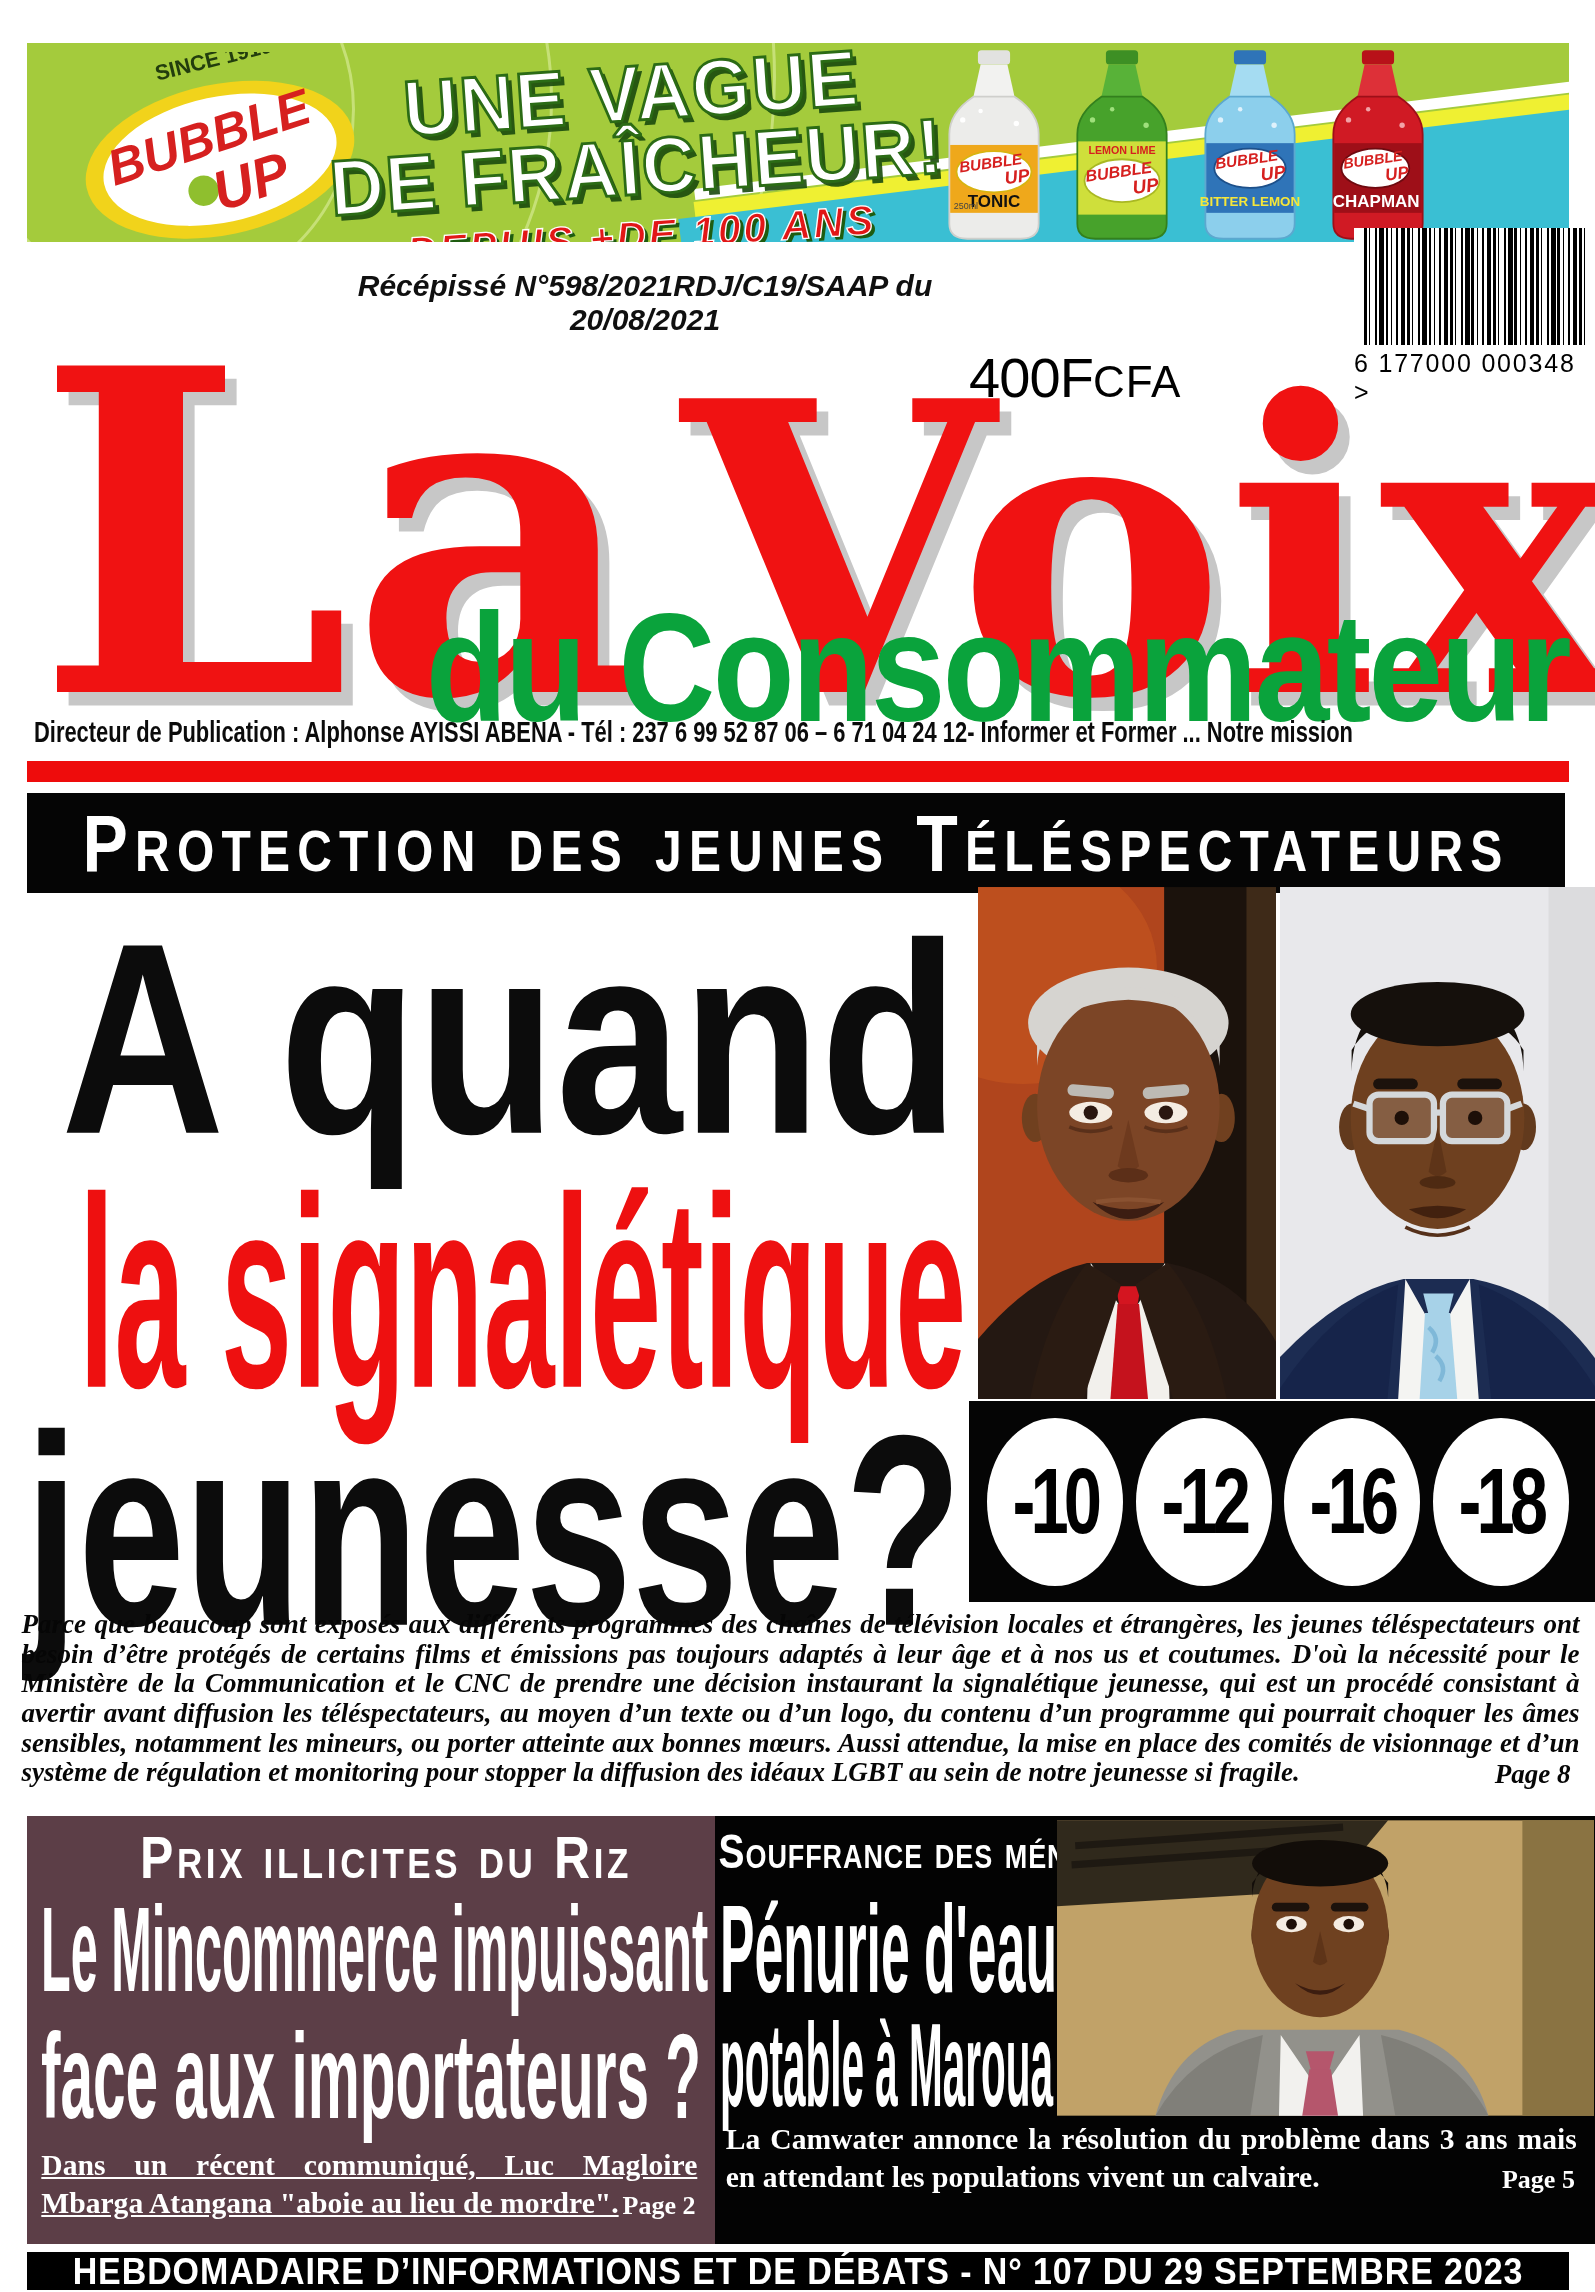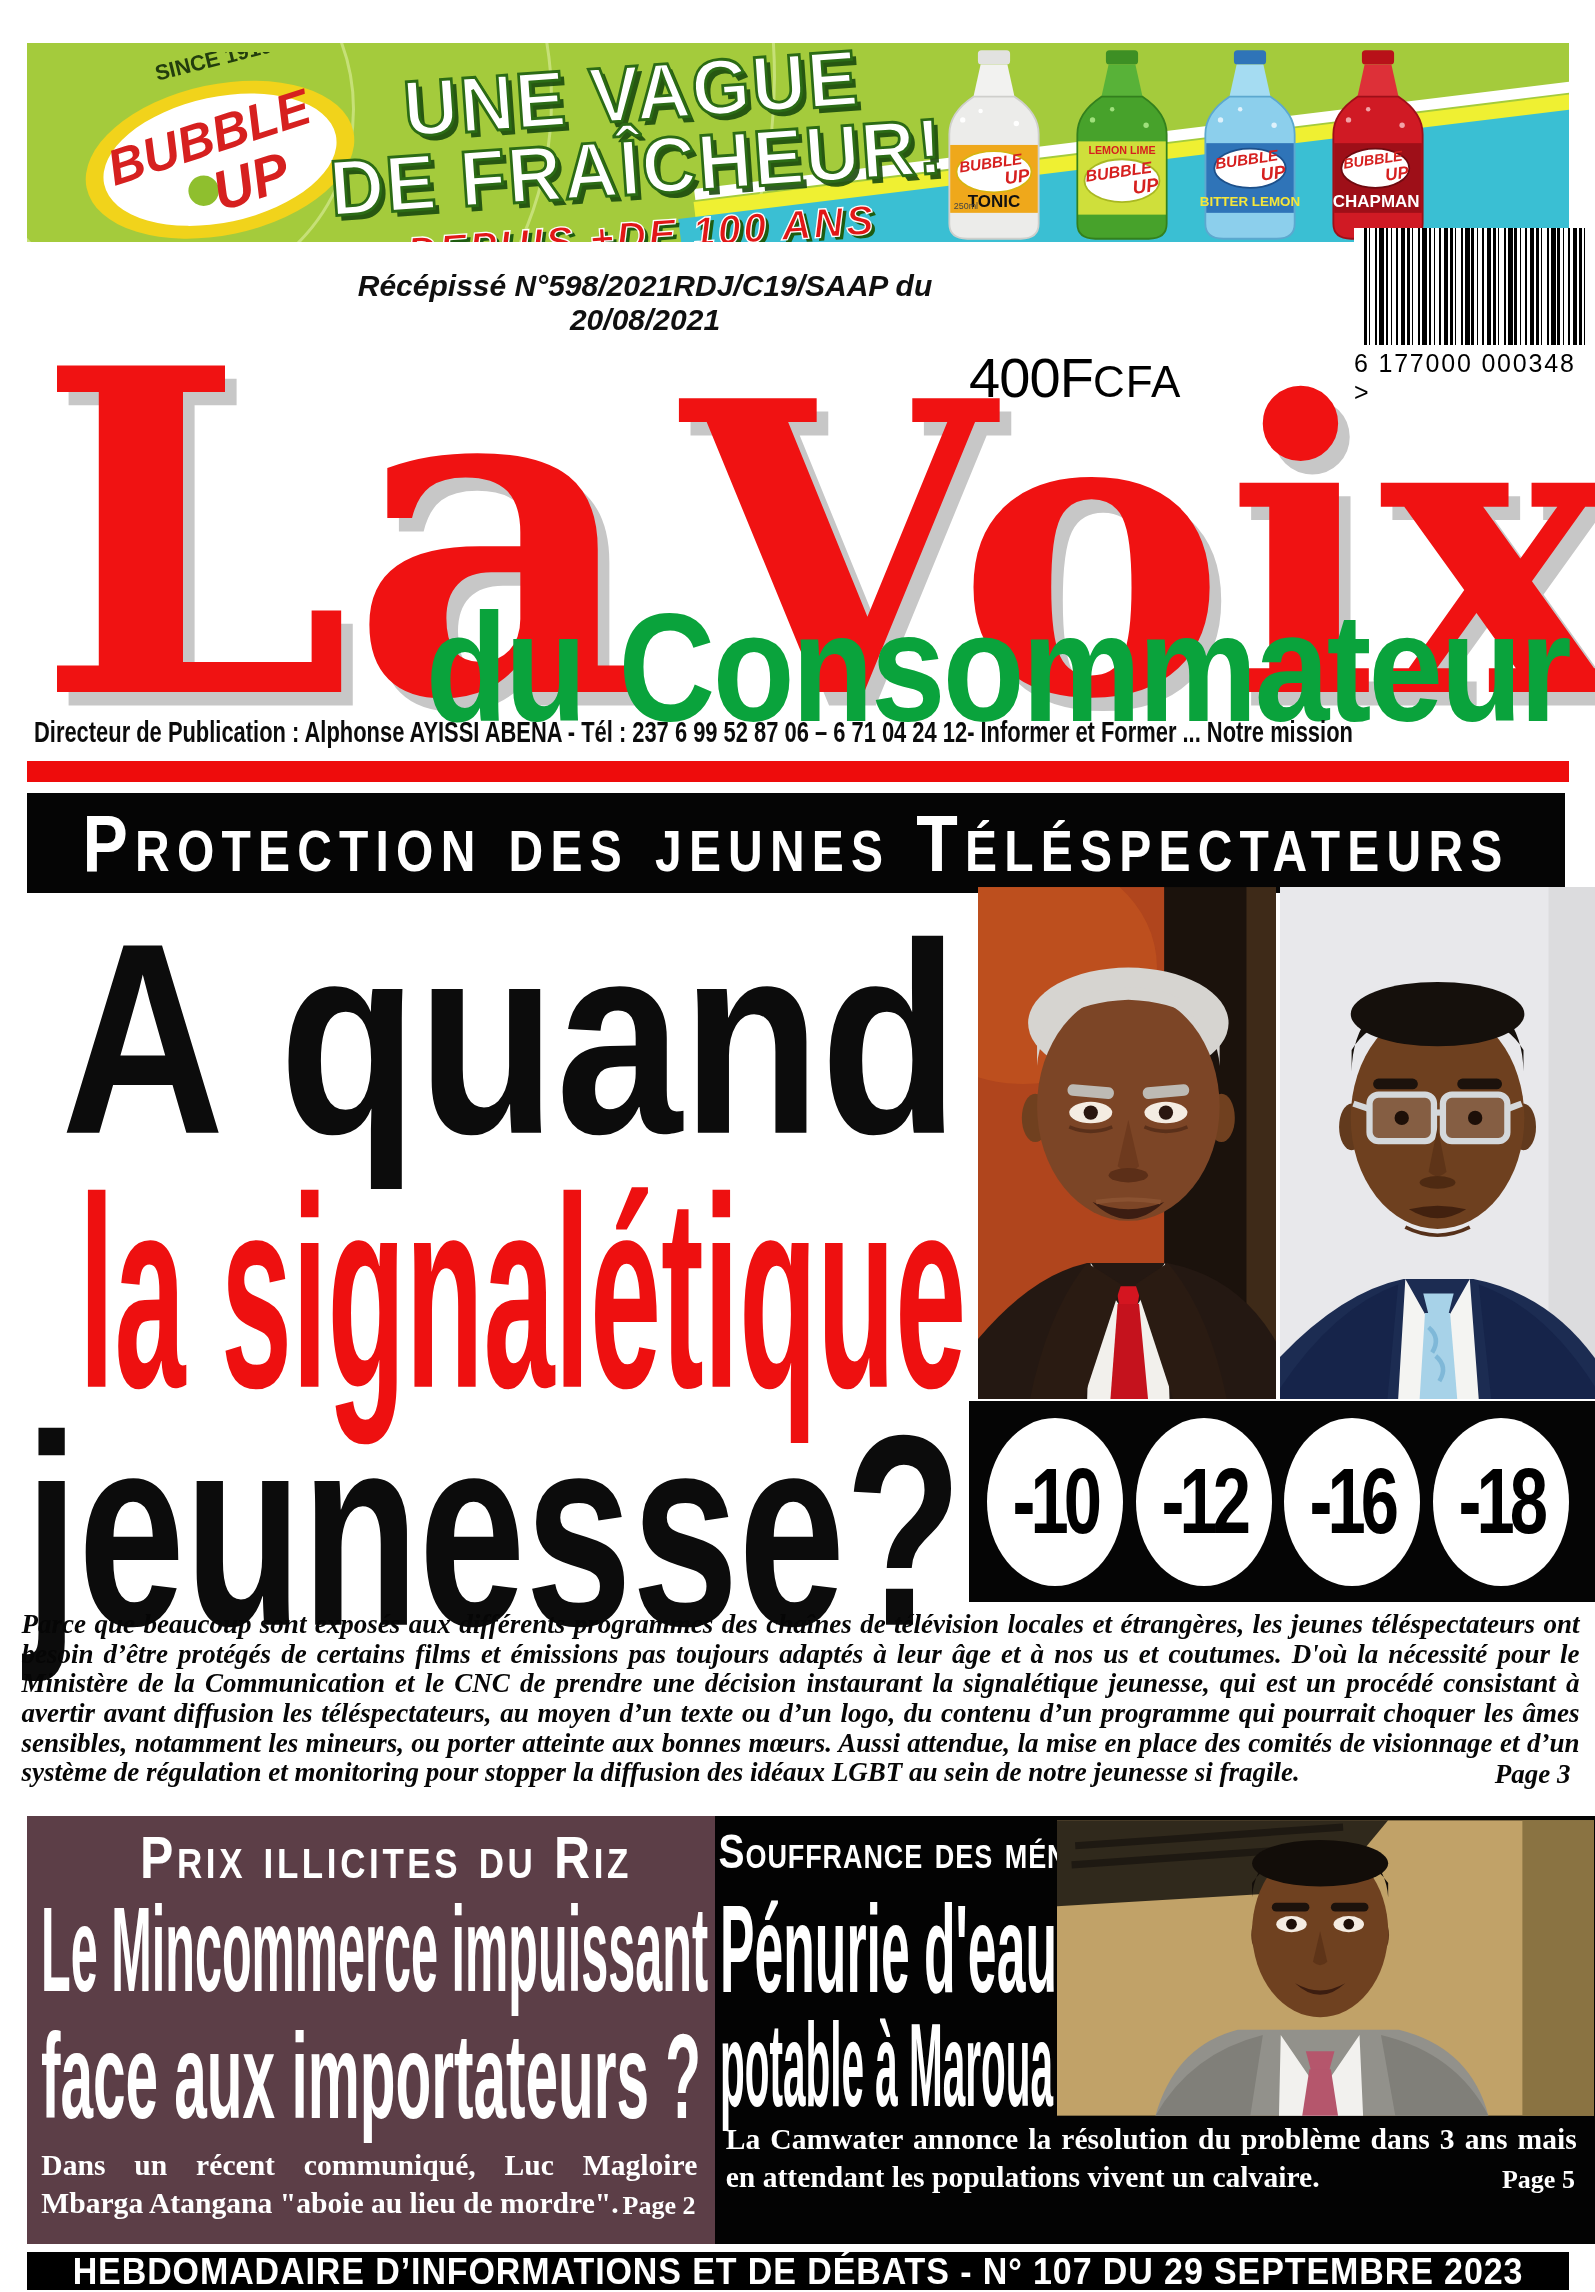--- a/index.html
+++ b/index.html
@@ -85,21 +85,21 @@
   
   .art-left{position:absolute;left:27px;top:1816px;width:682px;height:428px;background:#5c3e47;
             color:#fff;padding-left:36px;}
   .art-left .kicker{position:absolute;left:0;top:7.2px;width:100%;text-align:center;
             font-variant:small-caps;font-weight:bold;font-size:50px;letter-spacing:3.6px;
             transform:scaleY(1.2);transform-origin:top center;white-space:nowrap;}
   .al-h1{left:14.3px;top:72px;font-size:90px;color:#fff;transform:scale(.54,1.35);}
   .al-h2{left:14.3px;top:199px;font-size:90px;color:#fff;transform:scale(.65,1.35);}
   .art-summary{font-family:"Liberation Serif",serif;font-weight:bold;font-size:29.6px;
                line-height:1.3;text-align:justify;color:#fff;}
-  .al-sum{position:absolute;left:14.3px;top:330px;width:656px;}
+  .al-sum{position:absolute;left:14.3px;top:330px;width:656px;text-decoration:underline;}
   .sum-pageref{position:absolute;right:1.8px;bottom:0;font-size:26px;}
 
   .art-right{position:absolute;left:715px;top:1816px;width:881px;height:428px;background:#030303;
              color:#fff;}
   .art-right .kicker{position:absolute;left:3.6px;top:9px;width:337px;text-align:center;
             font-variant:small-caps;font-weight:bold;font-size:39px;letter-spacing:0.9px;
             transform:scaleY(1.22);transform-origin:top center;white-space:nowrap;}
   .ar-h1{left:5.4px;top:72px;font-size:94px;color:#fff;transform:scale(.55,1.32);}
   .ar-h2{left:5.4px;top:190px;font-size:90px;color:#fff;transform:scale(.45,1.32);}
   .ar-sum{position:absolute;left:10.7px;top:304px;width:851px;}
@@ -303,21 +303,21 @@
     <div class="badge">
         <span>-16</span>
       </div>
     <div class="badge">
         <span>-18</span>
       </div>
   </div>
 
   <div class="lead">
     <span>Parce que beaucoup sont exposés aux différents programmes des chaînes de télévision locales et étrangères, les jeunes téléspectateurs ont besoin d’être protégés de certains films et émissions pas toujours adaptés à leur âge et à nos us et coutumes. D'où la nécessité pour le Ministère de la Communication et le CNC de prendre une décision instaurant la signalétique jeunesse, qui est un procédé consistant à avertir avant diffusion les téléspectateurs, au moyen d’un texte ou d’un logo, du contenu d’un programme qui pourrait choquer les âmes sensibles, notamment les mineurs, ou porter atteinte aux bonnes mœurs. Aussi attendue, la mise en place des comités de visionnage et d’un système de régulation et monitoring pour stopper la diffusion des idéaux LGBT au sein de notre jeunesse si fragile.</span>
-    <span class="pageref">Page 3</span>
+    <span class="pageref">Page 8</span>
   </div>
 
   <section class="art-left">
     <div class="kicker">Prix illicites du Riz</div>
     <div class="cond al-h1">Le Mincommerce impuissant</div>
     <div class="cond al-h2">face aux importateurs ?</div>
     <div class="art-summary al-sum">
       <span>Dans un récent communiqué, Luc Magloire Mbarga Atangana "aboie au lieu de mordre".</span>
       <span class="sum-pageref">Page 2</span>
     </div>

